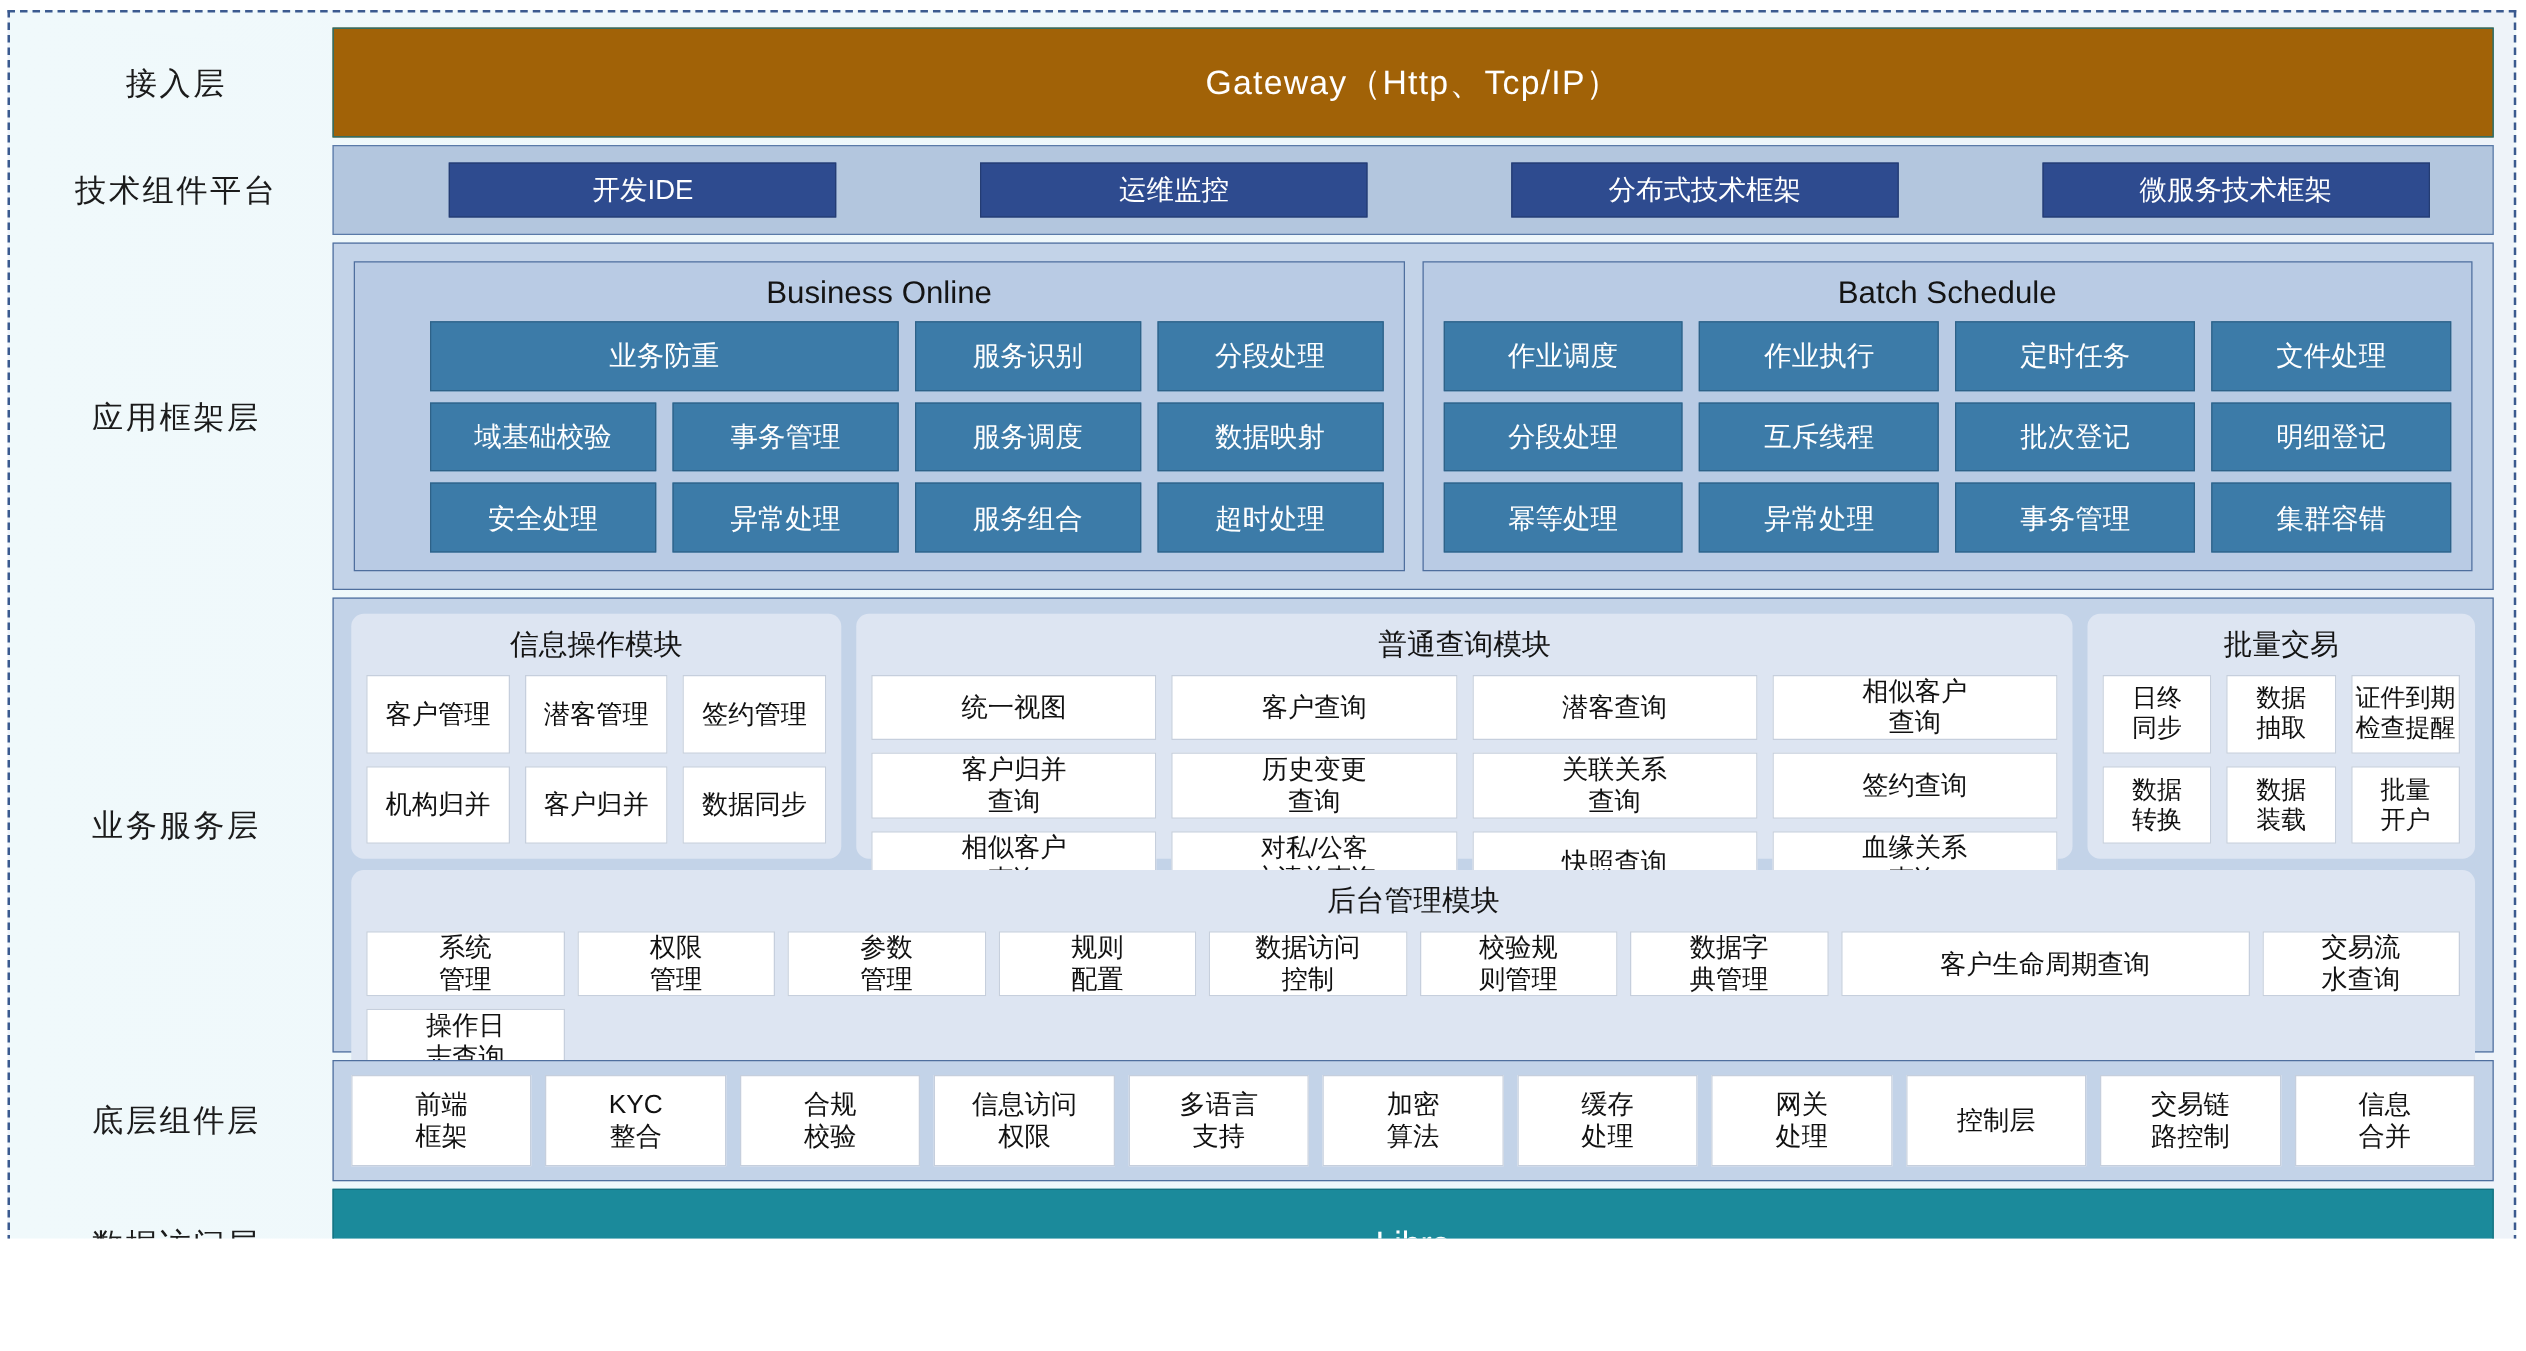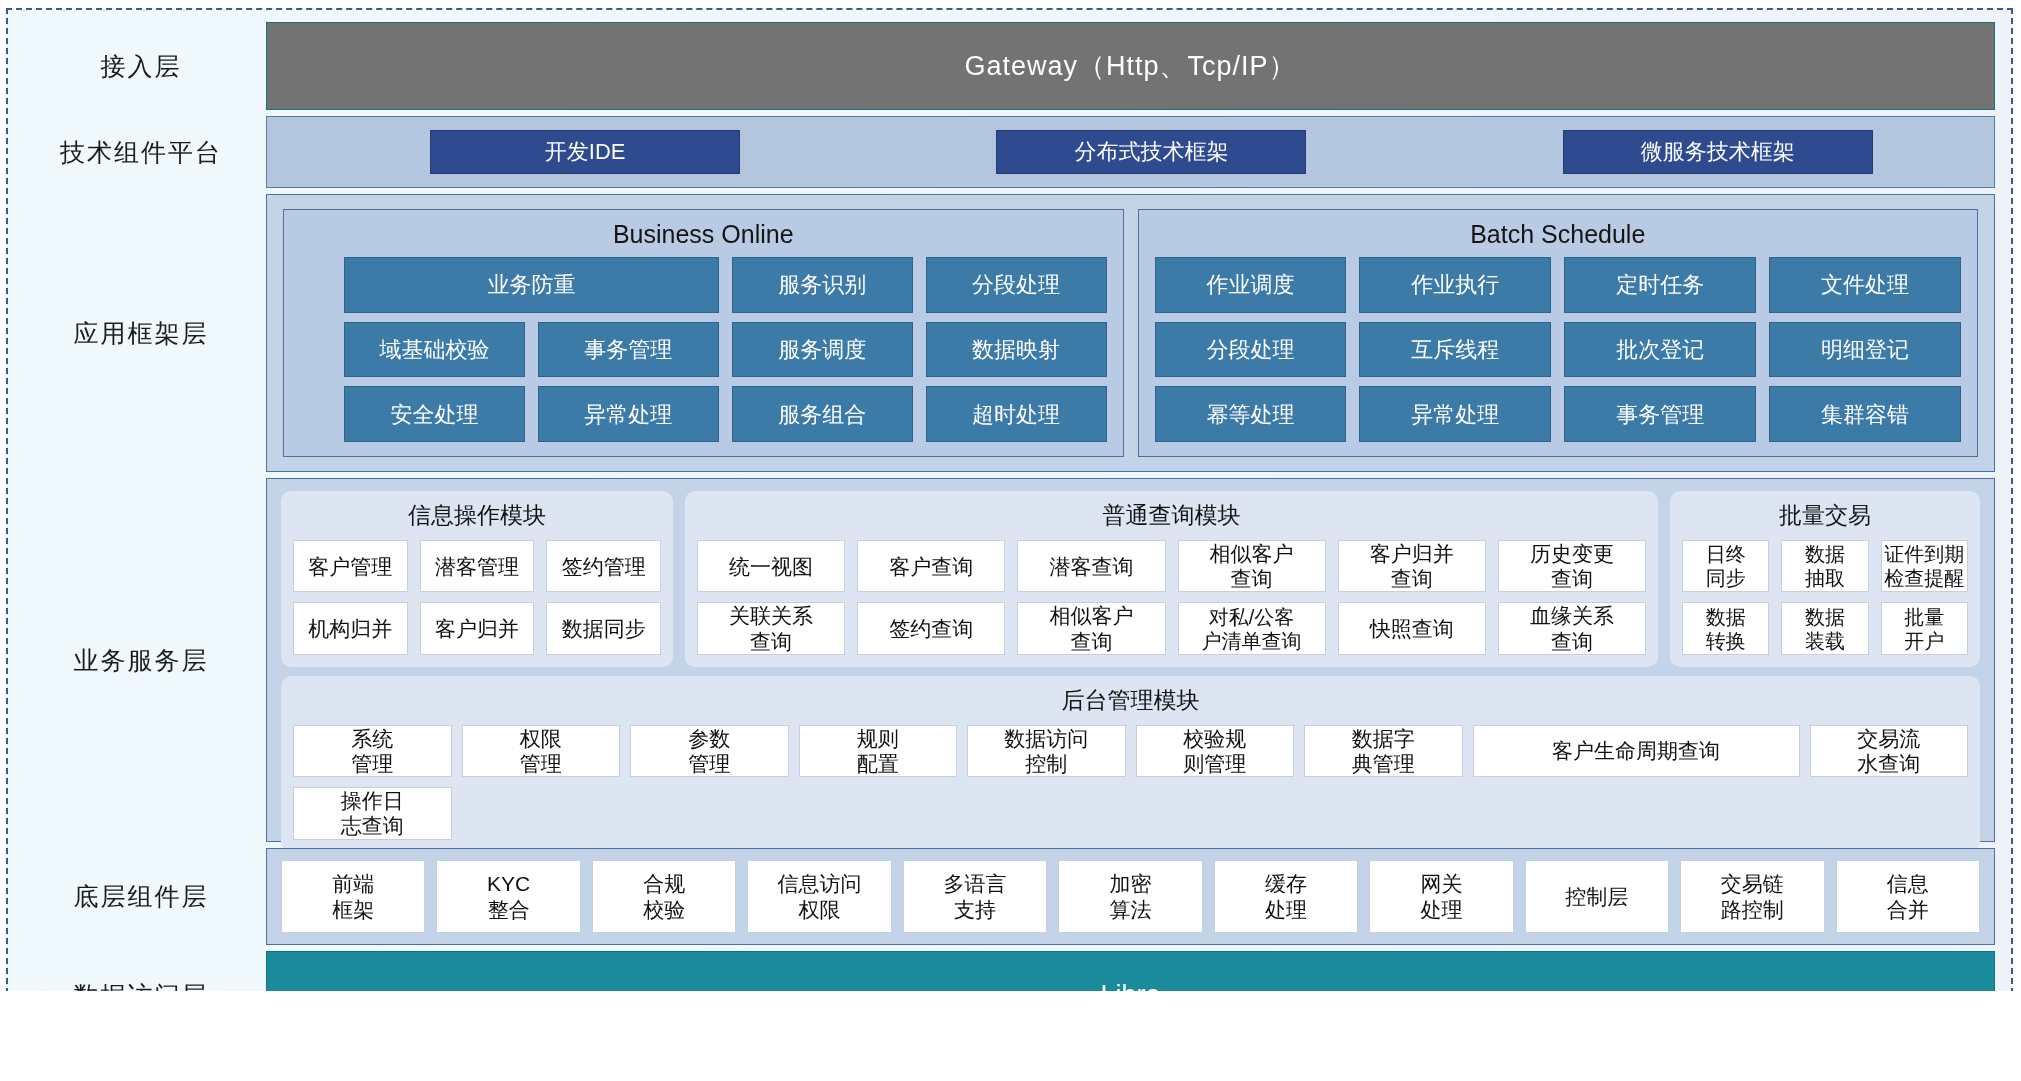--- a/index.html
+++ b/index.html
@@ -34,21 +34,21 @@
   .row-label {
     display: flex; align-items: center; justify-content: center;
     font-size: 25px; color: #1b1b1b; letter-spacing: 2px;
     font-family: "Liberation Sans", "DejaVu Sans", sans-serif;
   }
   .row-body { display: flex; }
 
   
   .teal-bar {
     flex: 1;
-    background: #737373;
+    background: #a16207;
     border: 1px solid #15707f;
     display: flex; align-items: center; justify-content: center;
     color: #ffffff; font-size: 27px; letter-spacing: 1px;
   }
 
   
   .tech-wrap {
     flex: 1;
     background: #b3c6de;
     border: 1px solid #5a7aa8;
@@ -118,21 +118,21 @@
   }
   .mod.info { flex: 0 0 392px; }
   .mod.query { flex: 1; }
   .mod.batchtx { flex: 0 0 310px; }
   .mod-title {
     text-align: center; font-size: 23px; color: #141414;
     padding: 5px 0 9px 0;
   }
   .mod-grid { display: grid; gap: 10px 12px; flex: 1; }
   .mod-grid.info { grid-template-columns: repeat(3, 1fr); grid-template-rows: repeat(2, 1fr); }
-  .mod-grid.query { grid-template-columns: repeat(6, 1fr); grid-template-rows: repeat(2, 1fr); }
+  .mod-grid.query { grid-template-columns: repeat(4, 1fr); grid-template-rows: repeat(2, 1fr); }
   .mod-grid.batchtx { grid-template-columns: repeat(3, 1fr); grid-template-rows: repeat(2, 1fr); }
   .white-cell {
     background: #ffffff;
     border: 1px solid #c6cfdd;
     color: #111111; font-size: 21px;
     display: flex; align-items: center; justify-content: center;
     text-align: center; line-height: 1.2;
   }
   .white-cell.small { font-size: 20px; }
 
@@ -178,20 +178,21 @@
 
     <div class="row-label">接入层</div>
     <div class="row-body">
       <div class="teal-bar">Gateway（Http、Tcp/IP）</div>
     </div>
 
     <div class="row-label">技术组件平台</div>
     <div class="row-body">
       <div class="tech-wrap">
         <div class="tech-chip">开发IDE</div>
+        <div class="tech-chip">运维监控</div>
         <div class="tech-chip">分布式技术框架</div>
         <div class="tech-chip">微服务技术框架</div>
       </div>
     </div>
 
     <div class="row-label">应用框架层</div>
     <div class="row-body">
       <div class="appfw">
 
         <div class="fw-panel">

